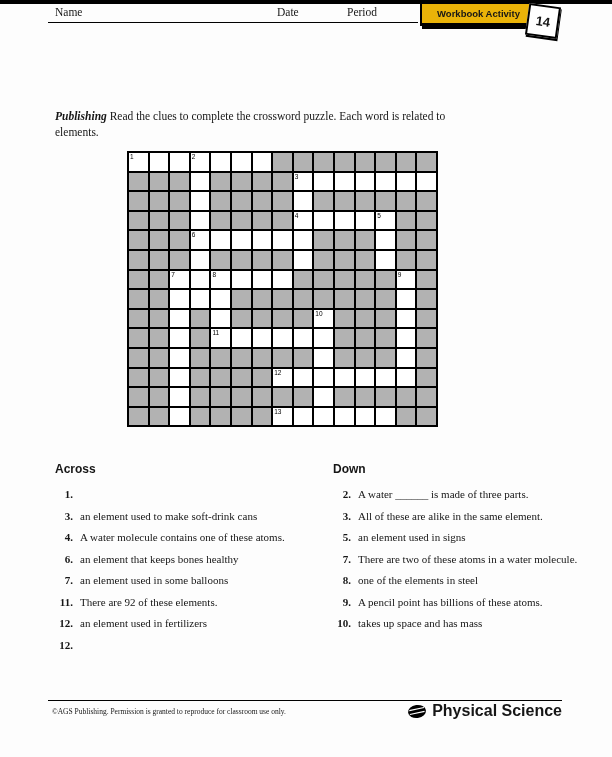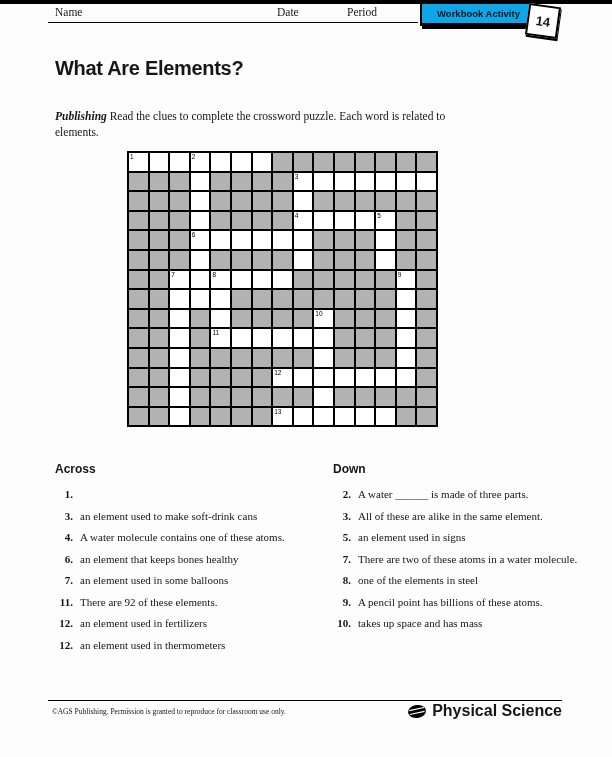--- a/index.html
+++ b/index.html
@@ -3,21 +3,21 @@
 <meta charset="utf-8">
 <style>
   html,body{margin:0;padding:0;background:#e8e8e8;}
   .page{position:relative;width:612px;height:757px;background:#fdfdfd;margin:0 auto;
         font-family:"Liberation Serif",serif;color:#161616;overflow:hidden;}
   .topbar{position:absolute;left:0;top:0;width:612px;height:4px;background:#000;}
 
   
   .hdr-label{position:absolute;top:6px;font-size:11.5px;}
   .hdr-rule{position:absolute;left:48px;top:22px;width:370px;height:1px;background:#000;}
-  .wb-box{position:absolute;left:420px;top:2px;width:113px;background:#0ea5e9;
+  .wb-box{position:absolute;left:420px;top:2px;width:113px;background:#eab308;
           border:2px solid #000;box-shadow:2px 3px 0 #000;z-index:1;}
   .wb-row1{height:19px;border-bottom:1.5px solid #000;display:flex;align-items:center;justify-content:center;
            font-family:"Liberation Sans",sans-serif;font-weight:bold;font-size:9.5px;}
   .wb-row2{height:19px;display:flex;align-items:center;justify-content:center;font-size:10.5px;}
   .pg-tab{position:absolute;left:527px;top:5px;width:28px;height:28px;background:#fff;
           border:2px solid #000;box-shadow:1px 2px 0 #000;transform:rotate(8deg);z-index:2;
           display:flex;align-items:center;justify-content:center;
           font-family:"Liberation Sans",sans-serif;font-weight:bold;font-size:13px;}
 
   .title{position:absolute;left:55px;top:44px;font-family:"Liberation Sans",sans-serif;
@@ -60,21 +60,20 @@
   <span class="hdr-label" style="left:55px;">Name</span>
   <span class="hdr-label" style="left:277px;">Date</span>
   <span class="hdr-label" style="left:347px;">Period</span>
   <div class="hdr-rule"></div>
 
   <div class="wb-box">
     <div class="wb-row1">Workbook Activity</div>
   </div>
   <div class="pg-tab">14</div>
 
-  <h1 class="title">What Are Elements?</h1>
 
   <p class="directions"><b>Publishing</b><span> Read the clues to complete the crossword puzzle. Each word is related to elements.</span></p>
 
   <div class="grid" id="grid">
       <div class="cell white">
         <span class="num">1</span>
       </div>
       <div class="cell white"></div>
       <div class="cell white"></div>
       <div class="cell white">
@@ -335,21 +334,20 @@
         <div class="clue">
           <span class="n">11.</span>
           <span class="t">There are 92 of these elements.</span>
         </div>
         <div class="clue">
           <span class="n">12.</span>
           <span class="t">an element used in fertilizers</span>
         </div>
         <div class="clue">
           <span class="n">12.</span>
-          <span class="t">an element used in thermometers</span>
         </div>
       </div>
   </div>
 
   <div class="clues down">
     <h3>Down</h3>
     <div id="down-list">
         <div class="clue">
           <span class="n">2.</span>
           <span class="t">A water ______ is made of three parts.</span>

